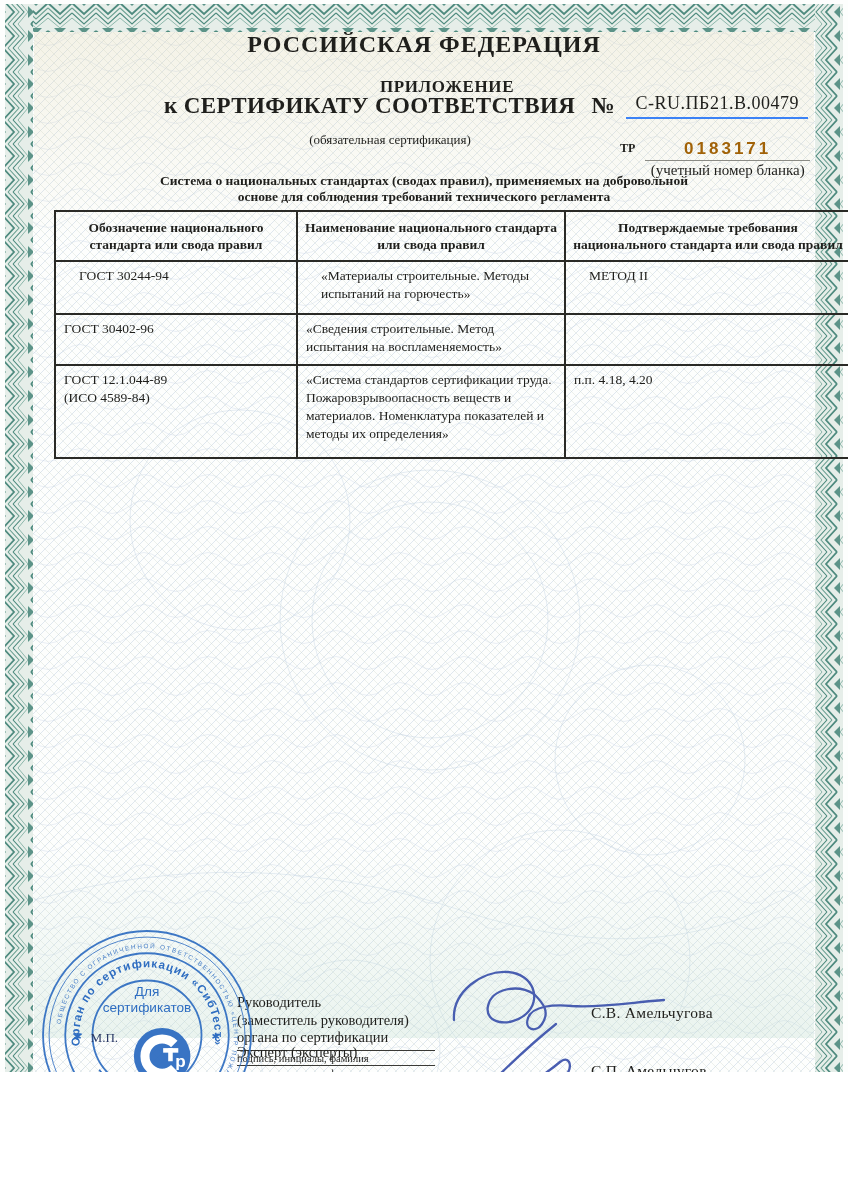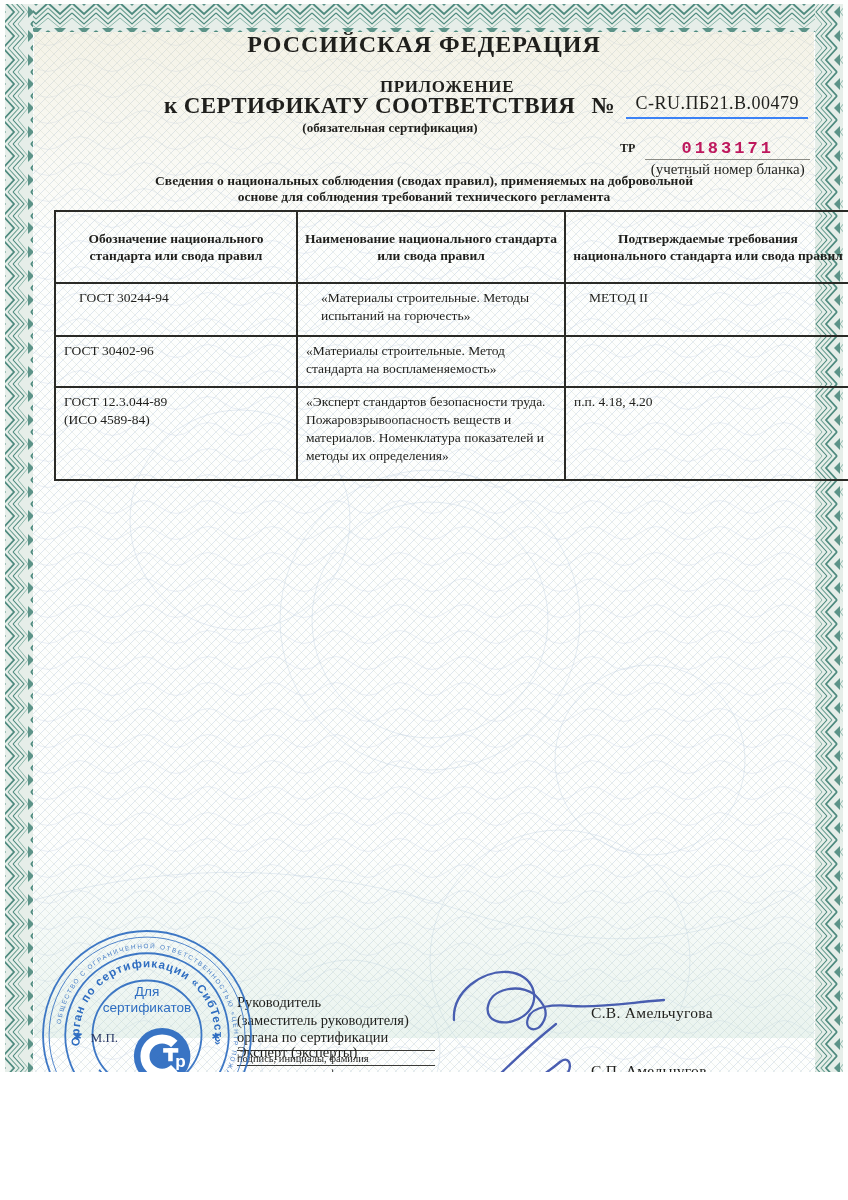--- a/index.html
+++ b/index.html
@@ -10,36 +10,36 @@
 
   .title-country{position:absolute;top:31px;left:0;width:100%;text-align:center;
     font-size:24px;font-weight:bold;letter-spacing:1px;}
   .title-app{position:absolute;top:77px;left:0;width:100%;text-align:center;
     font-size:17px;font-weight:bold;letter-spacing:.6px;margin-left:23px;}
   .cert-line{position:absolute;top:93px;left:164px;right:40px;display:flex;align-items:flex-end;}
   .cert-label{font-size:23px;font-weight:bold;white-space:nowrap;letter-spacing:.4px;}
   .num-sign{font-size:23px;font-weight:bold;margin-left:16px;}
   .cert-number-wrap{flex:1;margin-left:12px;border-bottom:2px solid #3b82f6;text-align:center;
     font-size:18px;padding-bottom:3px;letter-spacing:.5px;}
-  .mandatory{position:absolute;top:120px;left:164px;width:452px;text-align:center;
-    font-size:13px;font-weight:bold;}
+  .mandatory{position:absolute;top:132px;left:164px;width:452px;text-align:center;
+    font-size:13px;font-weight:normal;}
   .tr-row{position:absolute;top:139px;right:38px;width:190px;display:flex;align-items:flex-start;}
   .tr-label{font-size:12px;font-weight:bold;margin-right:10px;padding-top:2px;}
   .tr-num-wrap{flex:1;}
-  .tr-num{display:block;text-align:center;font-family:Liberation Mono, monospace;
-    font-weight:bold;font-size:17px;color:#be185d;letter-spacing:3px;
+  .tr-num{display:block;text-align:center;font-family:Liberation Sans, sans-serif;
+    font-weight:bold;font-size:17px;color:#a16207;letter-spacing:3px;
     border-bottom:1.5px solid #8b8b85;padding-bottom:1px;}
   .tr-caption{display:block;text-align:center;font-size:15px;padding-top:1px;}
   .intro{position:absolute;top:173px;left:64px;right:64px;text-align:center;
     font-size:13.5px;font-weight:bold;line-height:16px;white-space:pre-line;}
 
   table.std-table{position:absolute;left:54px;top:210px;width:754px;border-collapse:collapse;
     table-layout:fixed;}
   .std-table th,.std-table td{border:2px solid #2a2a26;font-size:13.5px;}
-  .std-table th{font-weight:bold;text-align:center;vertical-align:middle;padding:11px 6px;
+  .std-table th{font-weight:bold;text-align:center;vertical-align:middle;padding:0 6px;
     line-height:17px;height:48px;}
   .std-table td{vertical-align:top;padding:5px 8px 8px 8px;line-height:18px;white-space:pre-line;}
   .std-table tbody tr:nth-child(1) td{height:38px;padding-left:23px;}
   .std-table tbody tr:nth-child(2) td{height:36px;}
   .std-table tbody tr:nth-child(3) td{height:78px;}
   .col1{width:228px;} .col2{width:254px;} .col3{width:272px;}
 
   .sig-block{position:absolute;left:237px;width:198px;}
   .sig-block .role{font-size:14.5px;line-height:17.5px;white-space:pre-line;
     border-bottom:1.2px solid #3a3a36;padding-bottom:3px;}
@@ -147,46 +147,46 @@
     <div class="mandatory">(обязательная сертификация)</div>
 
     <div class="tr-row">
       <span class="tr-label">ТР</span>
       <span class="tr-num-wrap">
         <span class="tr-num">0183171</span>
         <span class="tr-caption">(учетный номер бланка)</span>
       </span>
     </div>
 
-    <div class="intro">Сведения о национальных соблюдения (сводах правил), применяемых на добровольной
+    <div class="intro">Система о национальных стандартах (сводах правил), применяемых на добровольной
 основе для соблюдения требований технического регламента</div>
 
     <table class="std-table">
       <thead>
         <tr>
           <th class="col1">Обозначение национального стандарта или свода правил</th>
           <th class="col2">Наименование национального стандарта или свода правил</th>
           <th class="col3">Подтверждаемые требования национального стандарта или свода правил</th>
         </tr>
       </thead>
       <tbody>
         <tr>
           <td>ГОСТ 30244-94</td>
           <td>«Материалы строительные. Методы испытаний на горючесть»</td>
           <td>МЕТОД II</td>
         </tr>
         <tr>
           <td>ГОСТ 30402-96</td>
-          <td>«Материалы строительные. Метод стандарта на воспламеняемость»</td>
+          <td>«Сведения строительные. Метод испытания на воспламеняемость»</td>
           <td></td>
         </tr>
         <tr>
-          <td>ГОСТ 12.3.044-89
+          <td>ГОСТ 12.1.044-89
 (ИСО 4589-84)</td>
-          <td>«Эксперт стандартов безопасности труда. Пожаровзрывоопасность веществ и материалов. Номенклатура показателей и методы их определения»</td>
+          <td>«Система стандартов сертификации труда. Пожаровзрывоопасность веществ и материалов. Номенклатура показателей и методы их определения»</td>
           <td>п.п. 4.18, 4.20</td>
         </tr>
       </tbody>
     </table>
 
     <div class="sig-block sig-head">
       <div class="role">Руководитель
 (заместитель руководителя)
 органа по сертификации</div>
       <div class="caption">подпись, инициалы, фамилия</div>

